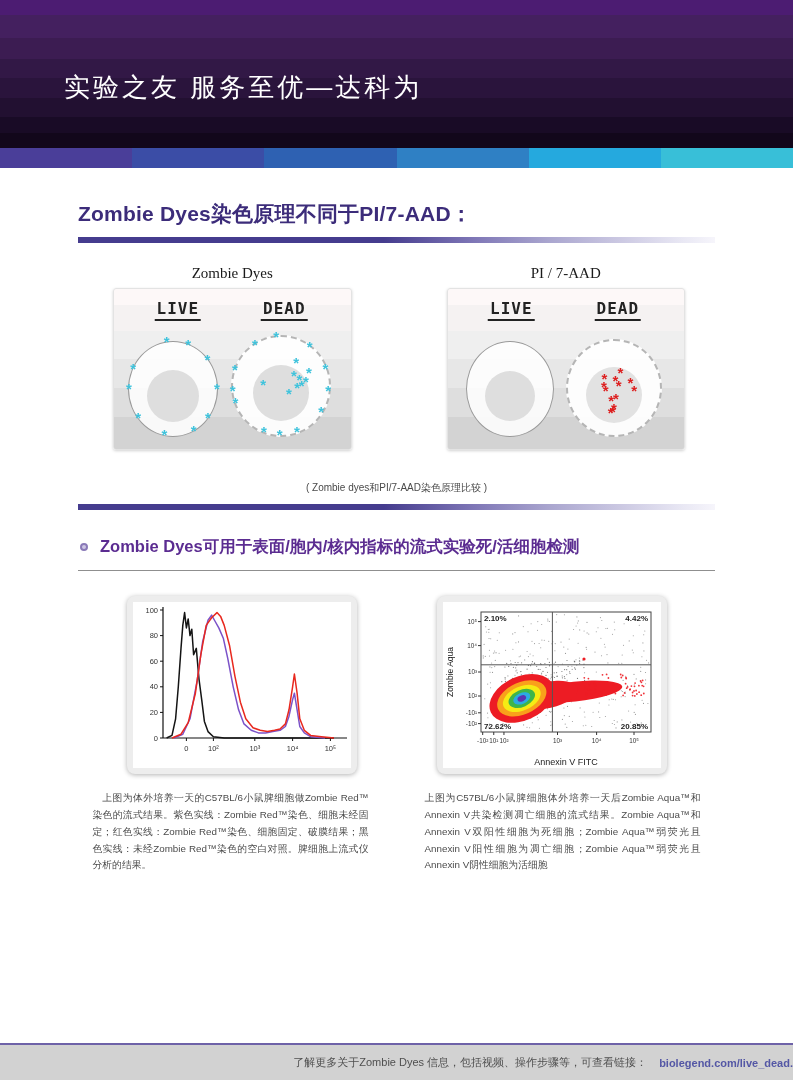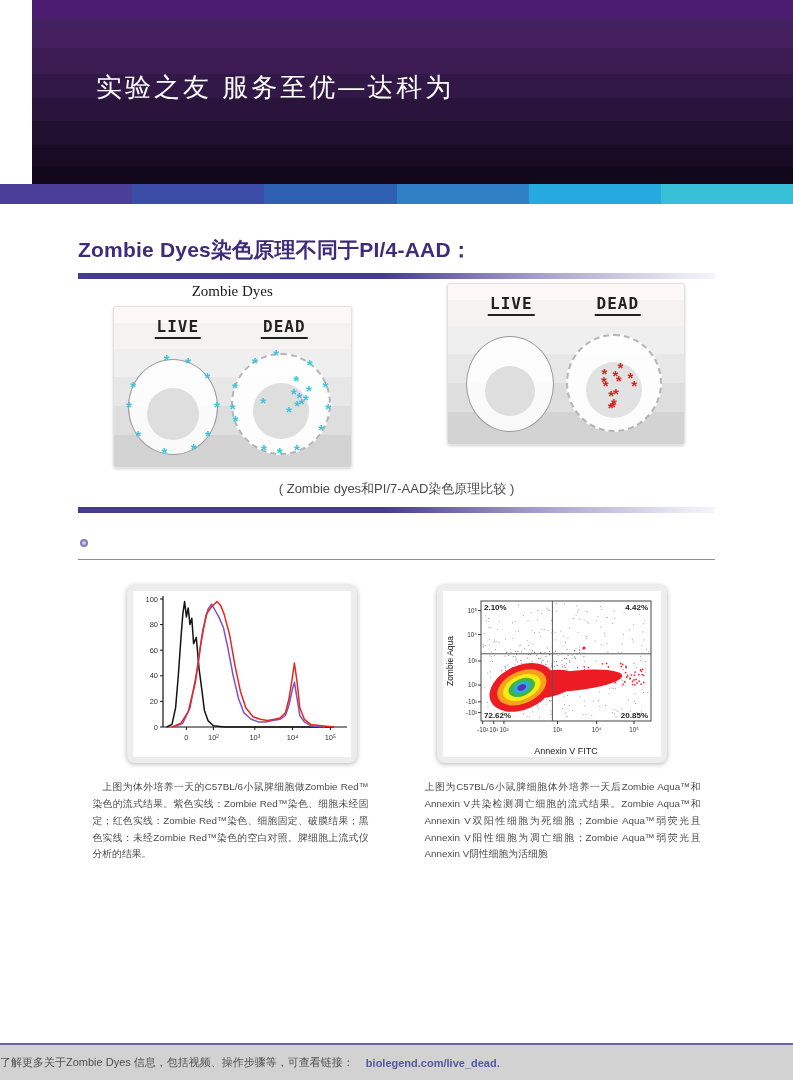--- a/index.html
+++ b/index.html
@@ -1,77 +1,76 @@
 <!DOCTYPE html>
 <html><head>
 <meta charset="utf-8">
 <style>
   * { margin:0; padding:0; box-sizing:border-box; }
   body { background:#888; font-family:"Liberation Sans","DejaVu Sans",sans-serif; }
   .page { position:relative; width:793px; height:1080px; margin:0 auto; background:#fff; overflow:hidden; }
 
   
-  .hdr { height:184px;
+  .hdr { height:148px;
     background:linear-gradient(180deg,
       #4c1c72 0%, #4c1c72 10%, #44205f 10%, #44205f 26%,
       #3c1c52 26%, #3c1c52 40%, #321846 40%, #321846 53%,
       #2a143c 53%, #2a143c 66%, #221031 66%, #221031 79%,
       #190b26 79%, #190b26 90%, #12071b 90%);
-    margin-left:32px;
   }
   .hdr-title { padding:70px 0 0 64px; color:#ffffff; font-size:26px; letter-spacing:3px; font-weight:500; }
   .strip { display:flex; height:20px; }
   .strip div { height:100%; }
 
   
   .content { padding:0 78px; }
   h1.sec { margin-top:32px; font-size:21px; font-weight:700; color:#3c2c7a; letter-spacing:.2px; }
   .sec2 { margin-top:56px; }
   .hbar { height:6px; margin-top:9px;
     background:linear-gradient(90deg,#453c8e 0%,#453c8e 48%,#7e76b6 62%,#aaa6cf 74%,#cbc8e2 85%,#e9e8f4 95%,#f6f5fb 100%); }
   p.body { margin-top:16px; font-size:14px; line-height:1.95; color:#3d3d3d; text-indent:2em; }
 
   
-  .diagram-row { display:flex; gap:95px; margin-top:4px; padding:0 30px 0 35px; }
+  .diagram-row { display:flex; gap:95px; margin-top:22px; padding:0 30px 0 35px; }
   .diagram-col { flex:1; }
   .dg-title { text-align:center; font-family:"Liberation Serif","DejaVu Serif",serif; font-size:15px; color:#1a1a1a; margin-bottom:6px; }
   .dg-card { position:relative; height:162px; border-radius:3px; border:1px solid #e3e3e3;
     box-shadow:0 1px 3px rgba(0,0,0,.18);
     background:linear-gradient(180deg,
       #fdf8f8 0%, #fdf8f8 10%, #f5f2f2 10%, #f5f2f2 26%,
       #efefef 26%, #efefef 44%, #e7e7e7 44%, #e7e7e7 62%,
       #dedede 62%, #dedede 80%, #d3d3d3 80%, #d3d3d3 100%); }
   .cell-label { position:absolute; top:10px; transform:translateX(-50%);
     font-family:"DejaVu Sans Mono","Liberation Mono",monospace; font-weight:bold; font-size:16px;
     color:#222; border-bottom:2px solid #222; padding:0 2px 1px; letter-spacing:1px; }
   .cell { position:absolute; border-radius:50%; }
   .cell .nucleus { position:absolute; left:50%; top:57%; transform:translate(-50%,-50%); border-radius:50%; background:#dedede; }
   .cell-live { border:1px solid #9a9a9a; background:rgba(255,255,255,.85); }
   .cell-dead { border:2px dashed #b5b5b5; background:rgba(255,255,255,.92); }
   .dye-dot { position:absolute; transform:translate(-50%,-50%); font-weight:bold; font-size:15px; line-height:8px; }
-  .dg-caption { text-align:center; margin-top:12px; font-size:13px; color:#4a4a4a; }
+  .dg-caption { text-align:center; margin-top:31px; font-size:10px; color:#4a4a4a; }
 
   
   .bullet-row { display:flex; align-items:center; gap:12px; margin-top:26px; padding-left:2px; }
   .bullet-icon { width:8px; height:8px; border-radius:50%; border:2px solid #8a7ab8; background:#cdc6e4; flex:none; }
   .bullet-text { font-size:16.5px; font-weight:700; color:#5b2c91; }
   .rule { border-top:1px solid #8f8f8f; margin-top:12px; }
 
   
   .charts-row { display:flex; justify-content:center; gap:80px; margin-top:25px; }
   .chart-card { width:230px; height:178px; background:#ededed; border-radius:8px; padding:6px;
     box-shadow:0 1px 5px rgba(0,0,0,.30); }
   .chart-card svg { background:#ffffff; display:block; }
   .captions-row { display:flex; justify-content:center; gap:56px; margin-top:16px; }
   .chart-caption { width:276px; font-size:9.8px; line-height:1.72; color:#4b4b4b; text-align:justify; }
   .cap-left { text-indent:1em; }
 
   
   .footer { position:absolute; left:0; right:0; bottom:0; height:37px; background:#d2d2d2;
-    border-top:2px solid #6e62a8; display:flex; align-items:center; justify-content:flex-start;
+    border-top:2px solid #6e62a8; display:flex; align-items:center; justify-content:flex-end;
     font-size:11px; color:#4f4f4f; }
   .footer a { color:#5457a5; font-weight:bold; text-decoration:none; margin-left:12px; }
 </style>
 </head>
 <body>
 
 <div class="page">
 
   <header class="hdr">
     <div class="hdr-title">实验之友 服务至优—达科为</div>
@@ -81,21 +80,21 @@
       <div style="background: rgb(59, 77, 166); flex: 1 1 0%;"></div>
       <div style="background: rgb(46, 97, 178); flex: 1 1 0%;"></div>
       <div style="background: rgb(47, 128, 196); flex: 1 1 0%;"></div>
       <div style="background: rgb(37, 169, 222); flex: 1 1 0%;"></div>
       <div style="background: rgb(56, 191, 216); flex: 1 1 0%;"></div>
     </div>
 
   <main class="content">
 
     <section>
-      <h1 class="sec">Zombie Dyes染色原理不同于PI/4-AAD：</h1>
+      <h1 class="sec">Zombie Dyes染色原理不同于PI/7-AAD：</h1>
       <div class="hbar"></div>
 
       <div class="diagram-row">
         <div class="diagram-col">
           <div class="dg-title">Zombie Dyes</div>
           <div class="dg-card">
             <span class="cell-label" style="left:27%">LIVE</span>
             <span class="cell-label" style="left:72%">DEAD</span>
             <div class="cell cell-live" id="z-live" style="left:14px; top:52px; width:90px; height:96px;">
               <div class="nucleus" style="width:52px; height:52px;"></div>
@@ -130,20 +129,21 @@
                 <span class="dye-dot" style="left: 66.35%; top: 26.2777%; color: rgb(63, 195, 220);">*</span>
                 <span class="dye-dot" style="left: 67.2884%; top: 51.6153%; color: rgb(63, 195, 220);">*</span>
                 <span class="dye-dot" style="left: 58.6669%; top: 58.2268%; color: rgb(63, 195, 220);">*</span>
                 <span class="dye-dot" style="left: 31.9947%; top: 48.8895%; color: rgb(63, 195, 220);">*</span>
                 <span class="dye-dot" style="left: 79.5049%; top: 37.1794%; color: rgb(63, 195, 220);">*</span>
                 <span class="dye-dot" style="left: 72.0748%; top: 50.0922%; color: rgb(63, 195, 220);">*</span>
               </div>
           </div>
         </div>
         <div class="diagram-col">
+          <div class="dg-title">PI / 7-AAD</div>
           <div class="dg-card">
             <span class="cell-label" style="left:27%">LIVE</span>
             <span class="cell-label" style="left:72%">DEAD</span>
             <div class="cell cell-live" style="left:18px; top:52px; width:88px; height:96px;">
               <div class="nucleus" style="width:50px; height:50px;"></div>
             </div>
             <div class="cell cell-dead" id="p-dead" style="right:22px; top:50px; width:96px; height:98px;">
               <div class="nucleus" style="width:56px; height:56px; background:#e2e2e2;"></div>
             <span class="dye-dot" style="left: 71.9295%; top: 53.4697%; color: rgb(221, 31, 31);">*</span>
                 <span class="dye-dot" style="left: 40.8667%; top: 52.7233%; color: rgb(221, 31, 31);">*</span>
@@ -163,20 +163,21 @@
         </div>
       </div>
       <div class="dg-caption">( Zombie dyes和PI/7-AAD染色原理比较 )</div>
     </section>
 
     <section>
       <div class="hbar"></div>
 
       <div class="bullet-row">
         <span class="bullet-icon"></span>
+        <span class="bullet-text">Zombie Dyes可用于表面/胞内/核内指标的流式实验死/活细胞检测</span>
       </div>
       <div class="rule"></div>
 
       <div class="charts-row">
         <div class="chart-card" id="hist-card">
             <svg width="218" height="166">
               <line x1="30" y1="5" x2="30" y2="136" stroke="#111" stroke-width="1.2"></line>
               <line x1="30" y1="136" x2="214" y2="136" stroke="#111" stroke-width="1.2"></line>
               <line x1="27" y1="136" x2="30" y2="136" stroke="#111"></line>
               <text x="25" y="138.5" text-anchor="end" font-size="7.5" fill="#333">0</text>

